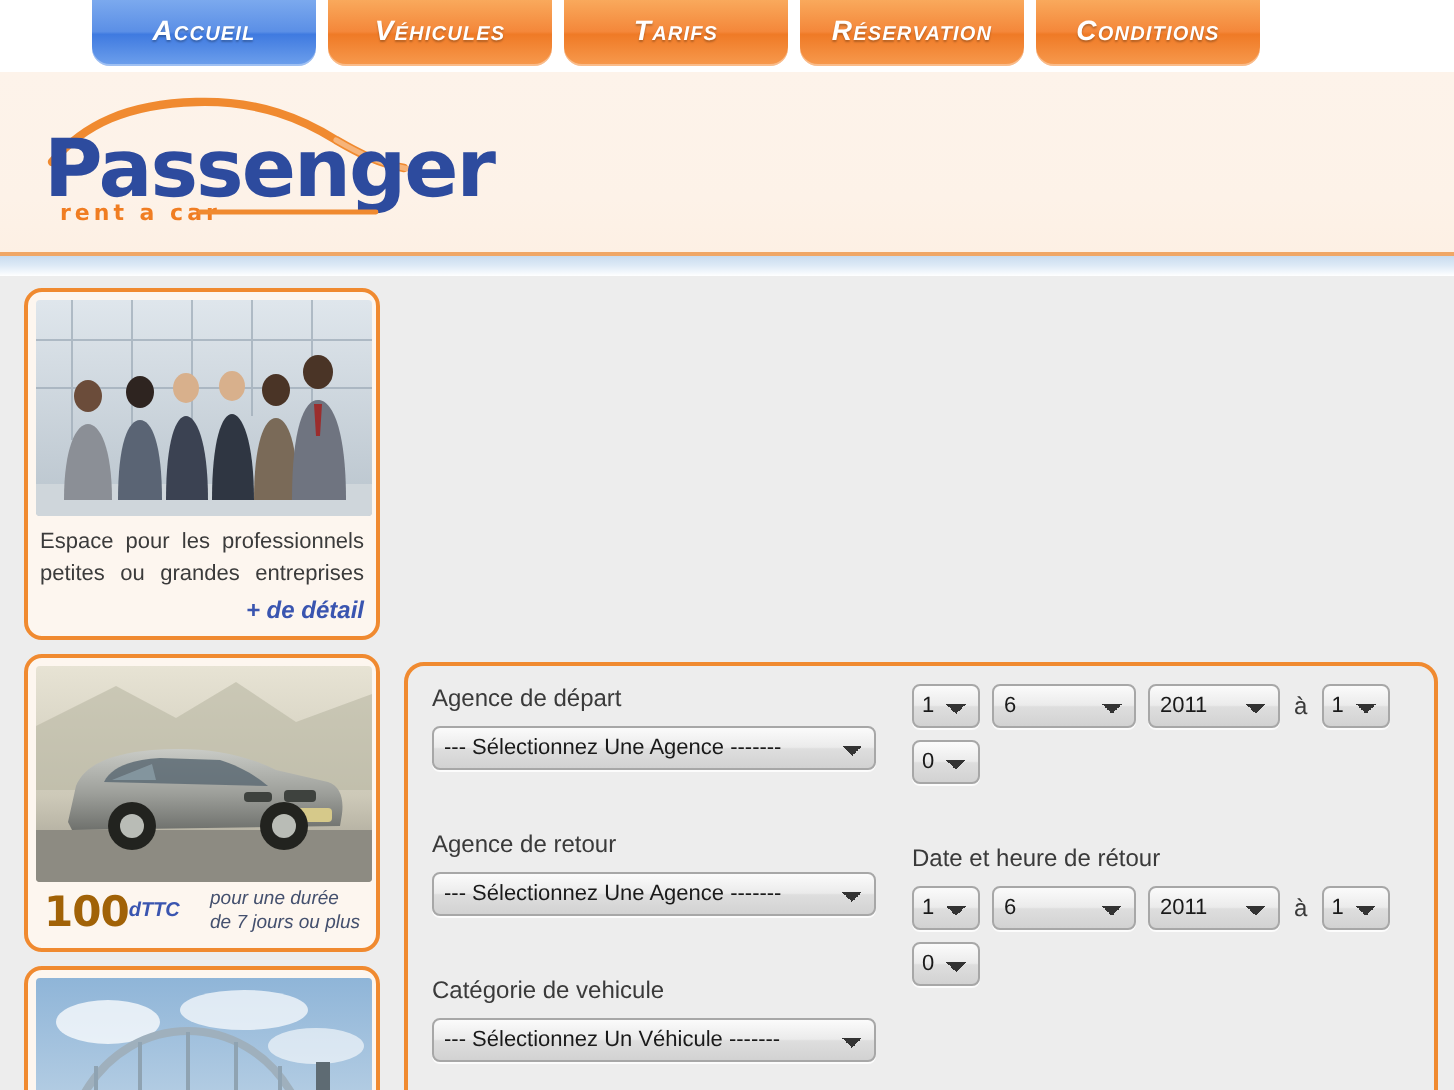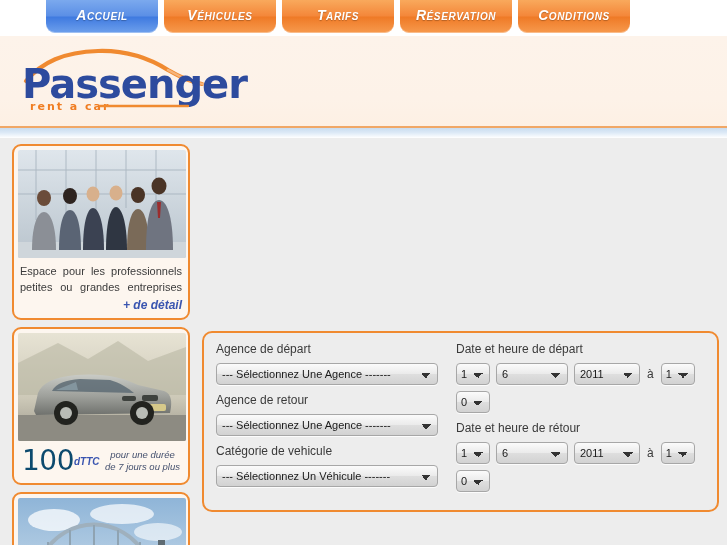--- a/index.html
+++ b/index.html
@@ -126,39 +126,39 @@
     text-decoration: none;
     cursor: pointer;
   }
   .promo-price-row {
     display: flex;
     align-items: center;
     justify-content: space-between;
     padding: 3px 4px 2px 4px;
   }
   .price-big {
-    font-size: 28px;
-    font-weight: normal;
-    color: #0c4a6e;
+    font-size: 21px;
+    font-weight: bold;
+    color: #a16207;
     font-family: "DejaVu Sans", sans-serif;
     letter-spacing: -0.5px;
   }
   .price-sup {
     font-size: 10px;
     font-weight: bold;
     font-style: italic;
     color: #3a55b0;
     vertical-align: super;
   }
   .price-note {
     font-size: 9.5px;
     font-style: italic;
     line-height: 12px;
     color: #44506e;
-    text-align: center;
+    text-align: left;
   }
 
   
   .maincol {
     flex: 1 1 auto;
     position: relative;
     padding: 0 8px 0 6px;
     box-sizing: border-box;
   }
   .booking-panel {
@@ -188,21 +188,21 @@
     display: flex;
   }
   .col-left  { width: 232px; flex: 0 0 232px; }
   .col-right { flex: 1 1 auto; padding-left: 8px; }
 
   .field-label {
     font-size: 12px;
     color: #3a3a3a;
     margin-bottom: 7px;
   }
-  .field-block { margin-bottom: 8px; }
+  .field-block { margin-bottom: 30px; }
 
   select {
     font-family: "Liberation Sans", sans-serif;
     font-size: 11px;
     color: #1a1a1a;
     height: 22px;
     padding: 1px 2px 1px 5px;
     border: 1px solid #a7a7a7;
     border-radius: 4px;
     background: linear-gradient(to bottom, #fbfbfb 0%, #ebebeb 48%, #dedede 52%, #d2d2d2 100%);
@@ -428,21 +428,20 @@
             <select class="vehicle">
               <option>--- Sélectionnez Un Véhicule -------</option>
             </select>
           </div>
 
         </div>
 
         <div class="col-right">
 
           <div class="field-block">
-            <div class="field-label">Date et heure de départ</div>
             <div class="date-row">
               <select class="sel-day">
                 <option>1</option>
               </select>
               <select class="sel-mon">
                 <option>6</option>
               </select>
               <select class="sel-year">
                 <option>2011</option>
               </select>

